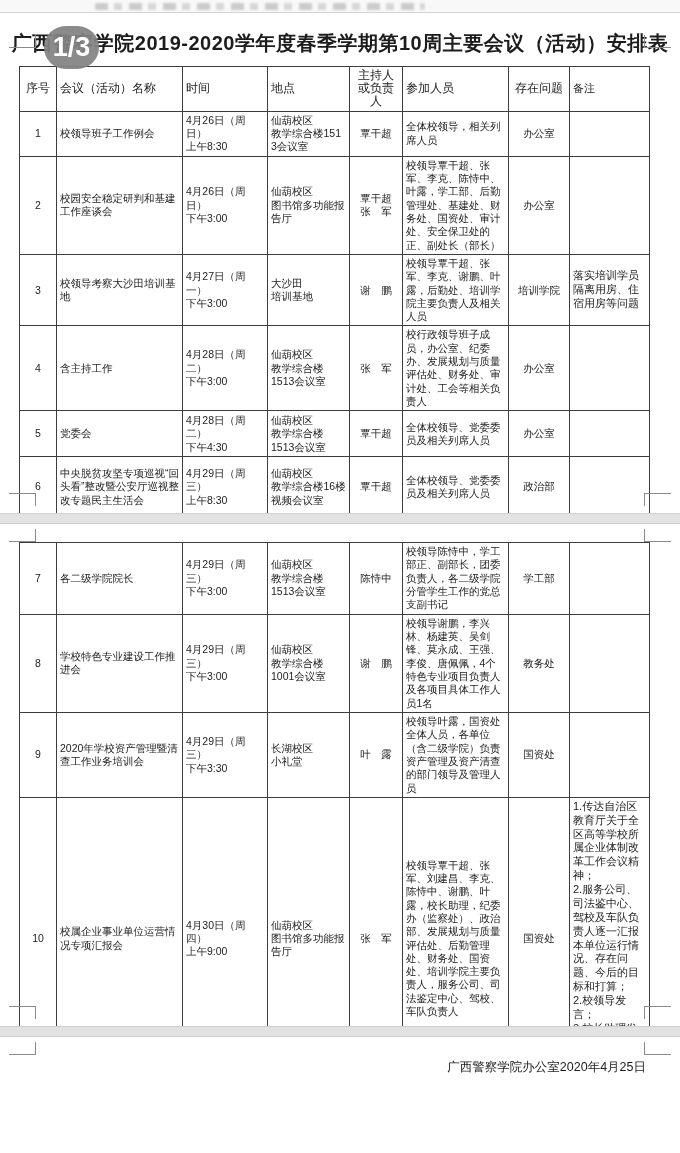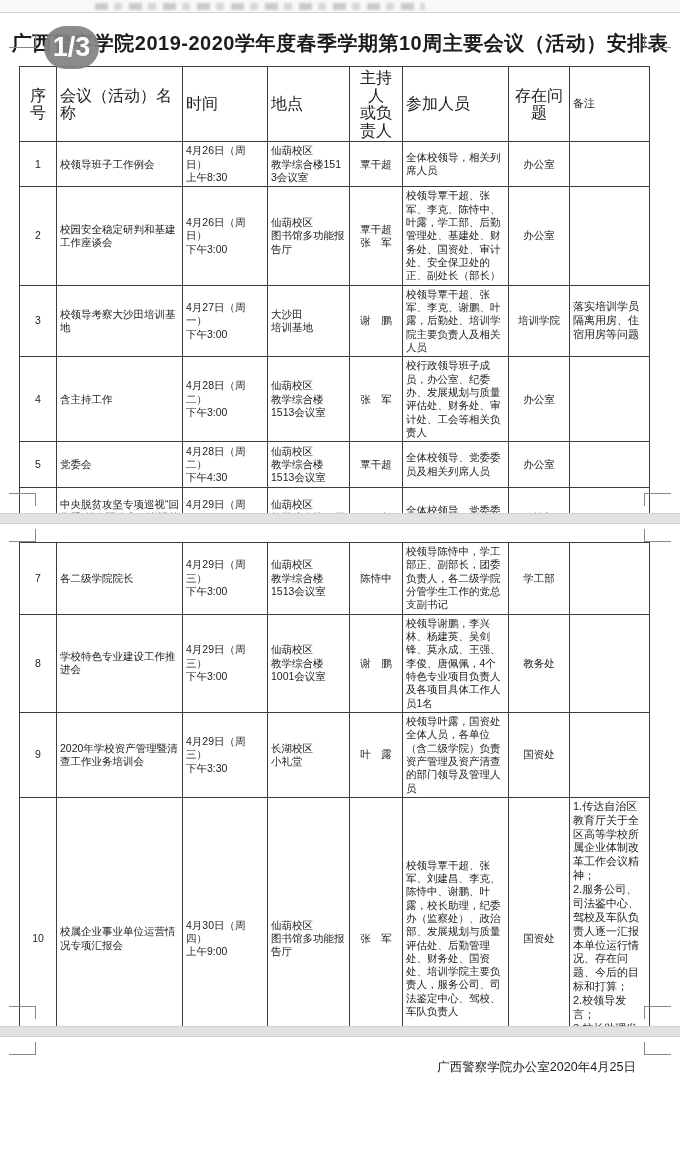--- a/index.html
+++ b/index.html
@@ -36,36 +36,36 @@
   }
   .doc-title { margin-top:17px; text-align:center; font-size:20px; font-weight:bold; letter-spacing:0.5px; }
   .doc-subtitle { margin-top:5px; text-align:center; font-size:12.5px; }
 
   table { border-collapse:collapse; table-layout:fixed; width:630px; margin:9px 0 0 19px; }
   #t2, #t3 { margin-top:2px; }
   th,td {
     border:1px solid #3d3d3d; padding:2px 3px; vertical-align:middle;
     font-size:10.5px; line-height:1.27; white-space:pre-line; word-break:break-all;
   }
-  th { font-size:16px; font-weight:normal; text-align:center; height:25px; line-height:1.1; }
+  th { font-size:12px; font-weight:normal; text-align:center; height:25px; line-height:1.1; }
   col.w-no{width:37px} col.w-name{width:126px} col.w-time{width:85px} col.w-location{width:82px}
   col.w-host{width:53px} col.w-participants{width:106px} col.w-unit{width:61px} col.w-remarks{width:80px}
   .c-no,.c-host,.c-unit { text-align:center; }
   .c-name,.c-time,.c-location,.c-participants,.c-remarks { text-align:left; }
   .c-remarks { font-size:11px; line-height:1.26; }
   #t1 tbody tr:nth-child(1) td{height:36px}
   #t1 tbody tr:nth-child(3) td{height:60px}
   #t1 tbody tr:nth-child(4) td{height:80px}
   #t1 tbody tr:nth-child(5) td{height:46px}
   #t1 tbody tr:nth-child(6) td{height:60px}
   #t2 tbody tr:nth-child(1) td{height:66px}
   #t2 tbody tr:nth-child(3) td{height:76px}
   #t2 tbody tr:nth-child(5) td{height:70px}
   #t3 tbody tr td{height:46px; vertical-align:top;}
-  .doc-footer { margin-top:8px; padding-right:44px; text-align:right; font-size:12.5px; }
+  .doc-footer { margin-top:8px; padding-right:34px; text-align:right; font-size:12.5px; }
 </style>
 </head>
 <body>
 
 <div class="topstrip">
   <div class="blur-text"></div>
 </div>
 
 <div class="page" id="page1">
   <div class="mk mk-tl"></div>

